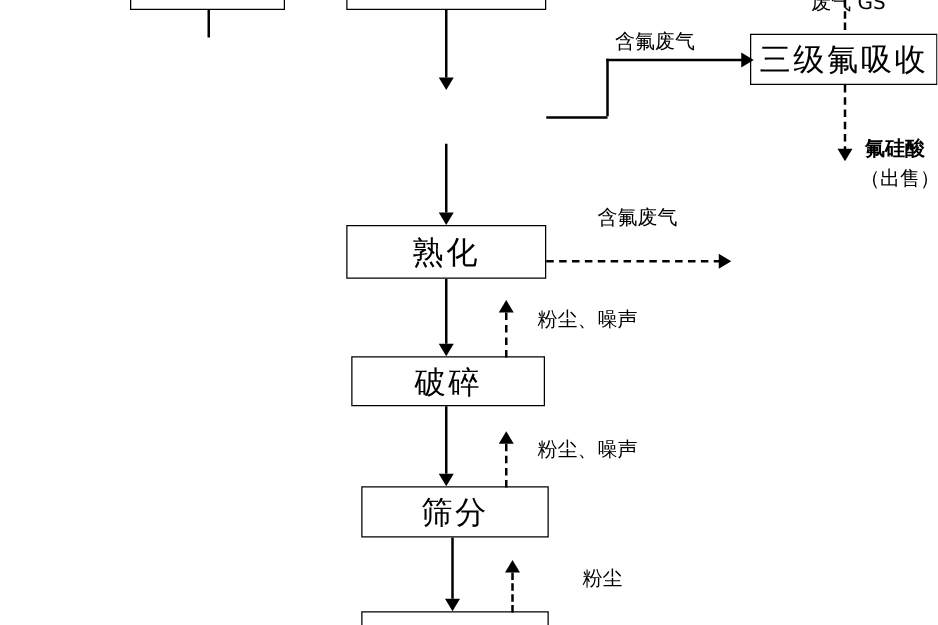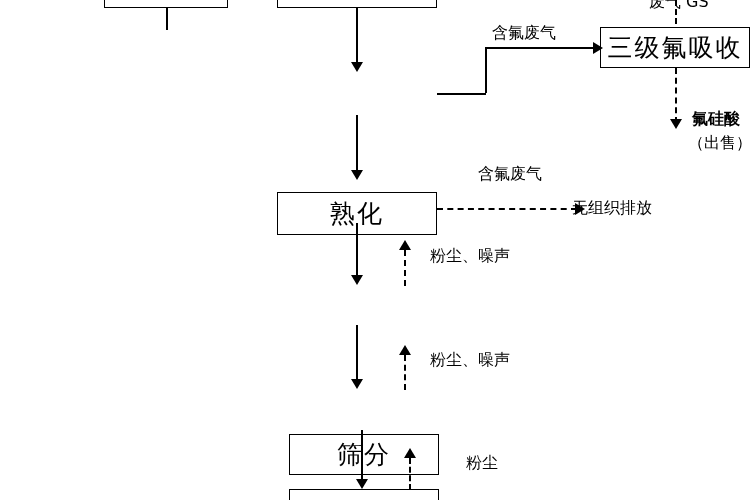--- a/index.html
+++ b/index.html
@@ -70,26 +70,29 @@
 
   <div class="node" style="left:277px;top:-30px;width:160px;height:38px;">
     <span></span>
   </div>
 
   <div class="node" style="left:600px;top:27px;width:150px;height:41px;">
     <span>三级氟吸收</span>
   </div>
 
 
-  <div class="node" style="left:277px;top:192px;width:160px;height:43px;">
+  <div class="node" style="left:277px;top:180px;width:160px;height:43px;">
     <span>熟化</span>
   </div>
 
+  <div class="node" style="left:281px;top:285px;width:155px;height:40px;">
+    <span>破碎</span>
+  </div>
 
-  <div class="node" style="left:289px;top:389px;width:150px;height:41px;margin-top:45px;">
+  <div class="node" style="left:289px;top:389px;width:150px;height:41px;">
     <span>筛分</span>
   </div>
 
   <div class="node" style="left:289px;top:489px;width:150px;height:41px;">
     <span></span>
   </div>
 
   <div class="vline" style="left:356px;top:8px;height:54px;"></div>
   <div class="arrow-down" style="left:351px;top:62px;"></div>
 
@@ -131,21 +134,20 @@
 
   <div class="label" style="left:649px;top:-8px;">废气 GS</div>
 
   <div class="label" style="left:492px;top:23px;">含氟废气</div>
 
   <div class="label" style="left:692px;top:109px;font-weight:bold;">氟硅酸</div>
   <div class="label" style="left:688px;top:133px;">（出售）</div>
 
   <div class="label" style="left:463px;top:164px;margin-left:15px;">含氟废气</div>
 
-  <div class="label" style="left:572px;top:198px;">无组织排放</div>
 
   <div class="label" style="left:430px;top:246px;">粉尘、噪声</div>
 
   <div class="label" style="left:430px;top:350px;">粉尘、噪声</div>
 
   <div class="label" style="left:466px;top:453px;">粉尘</div>
 
 </div>
 
 </body></html>

